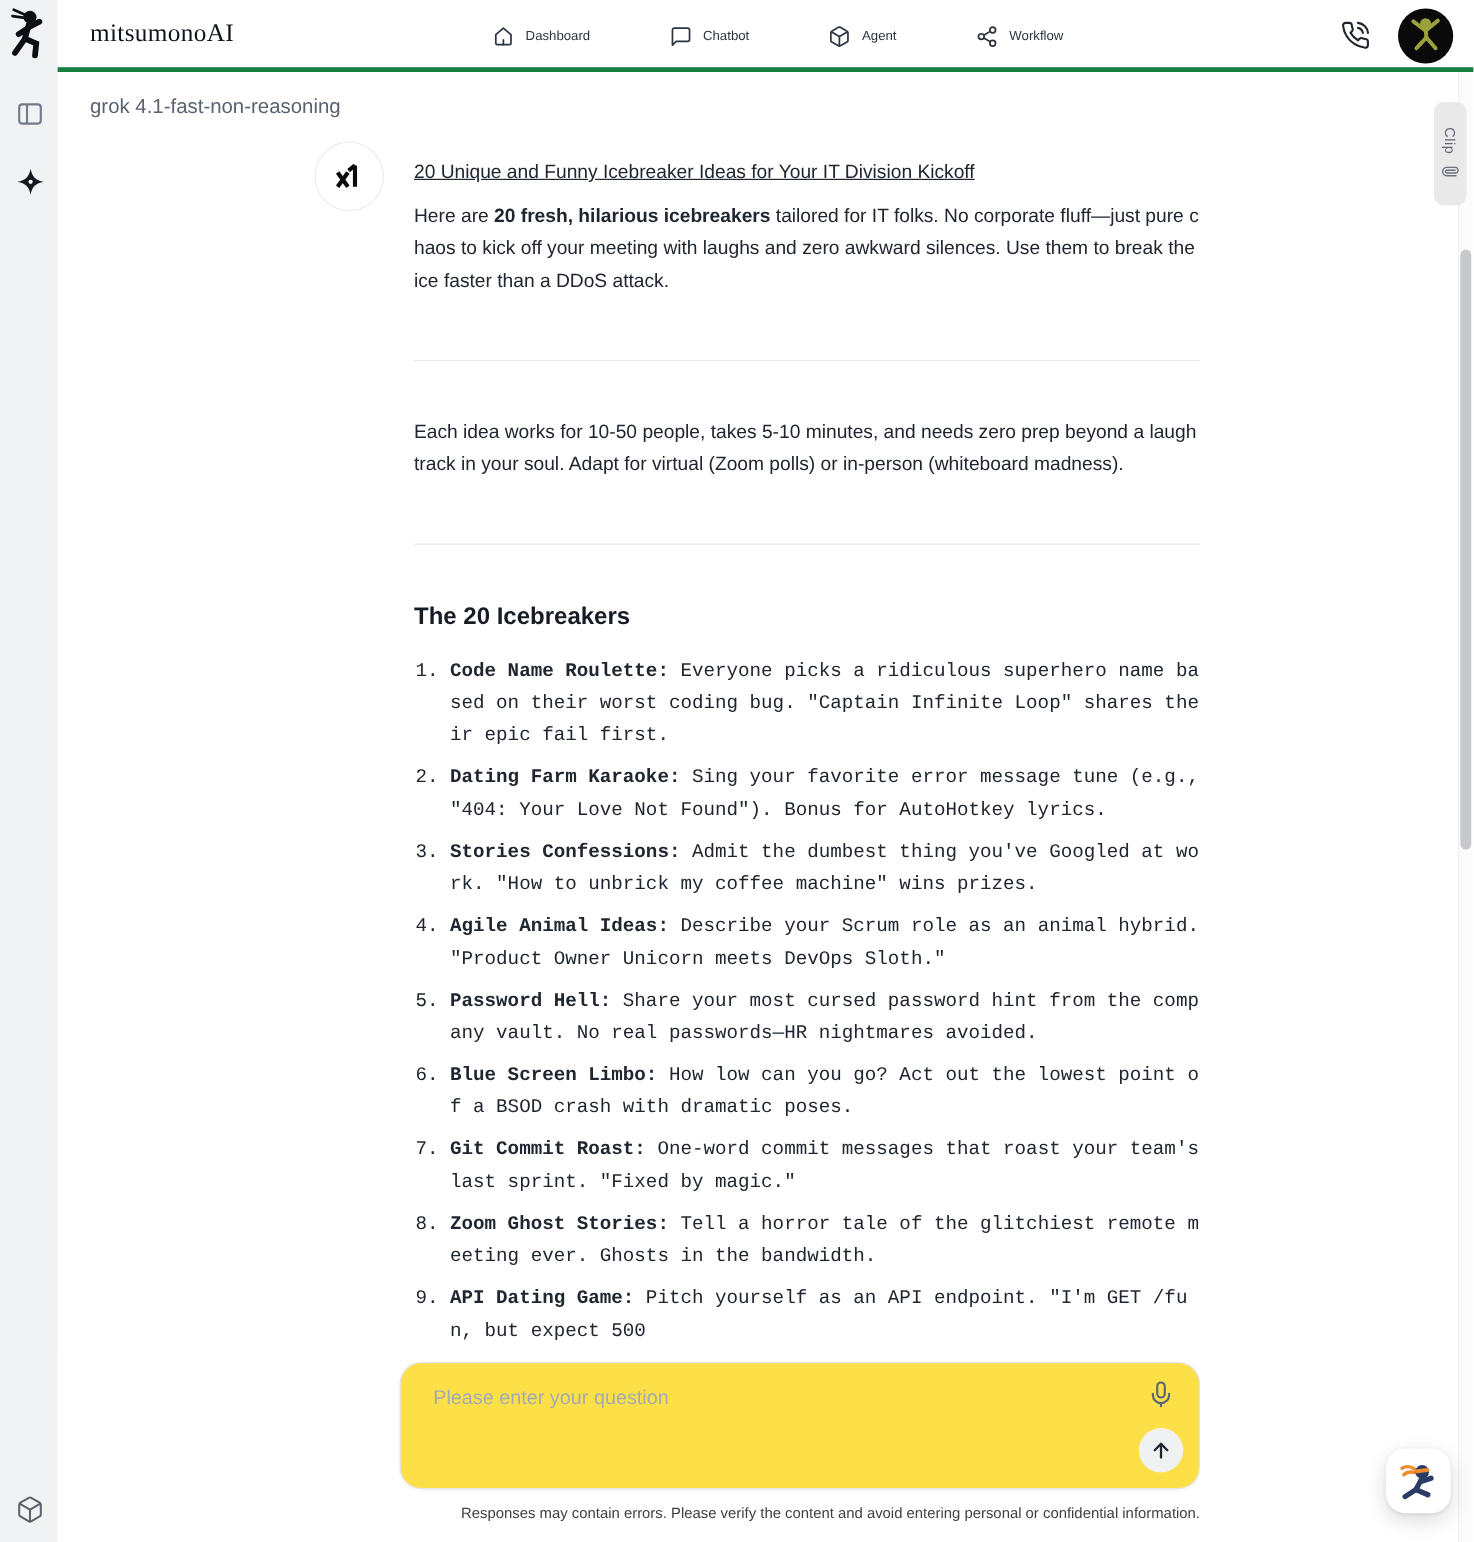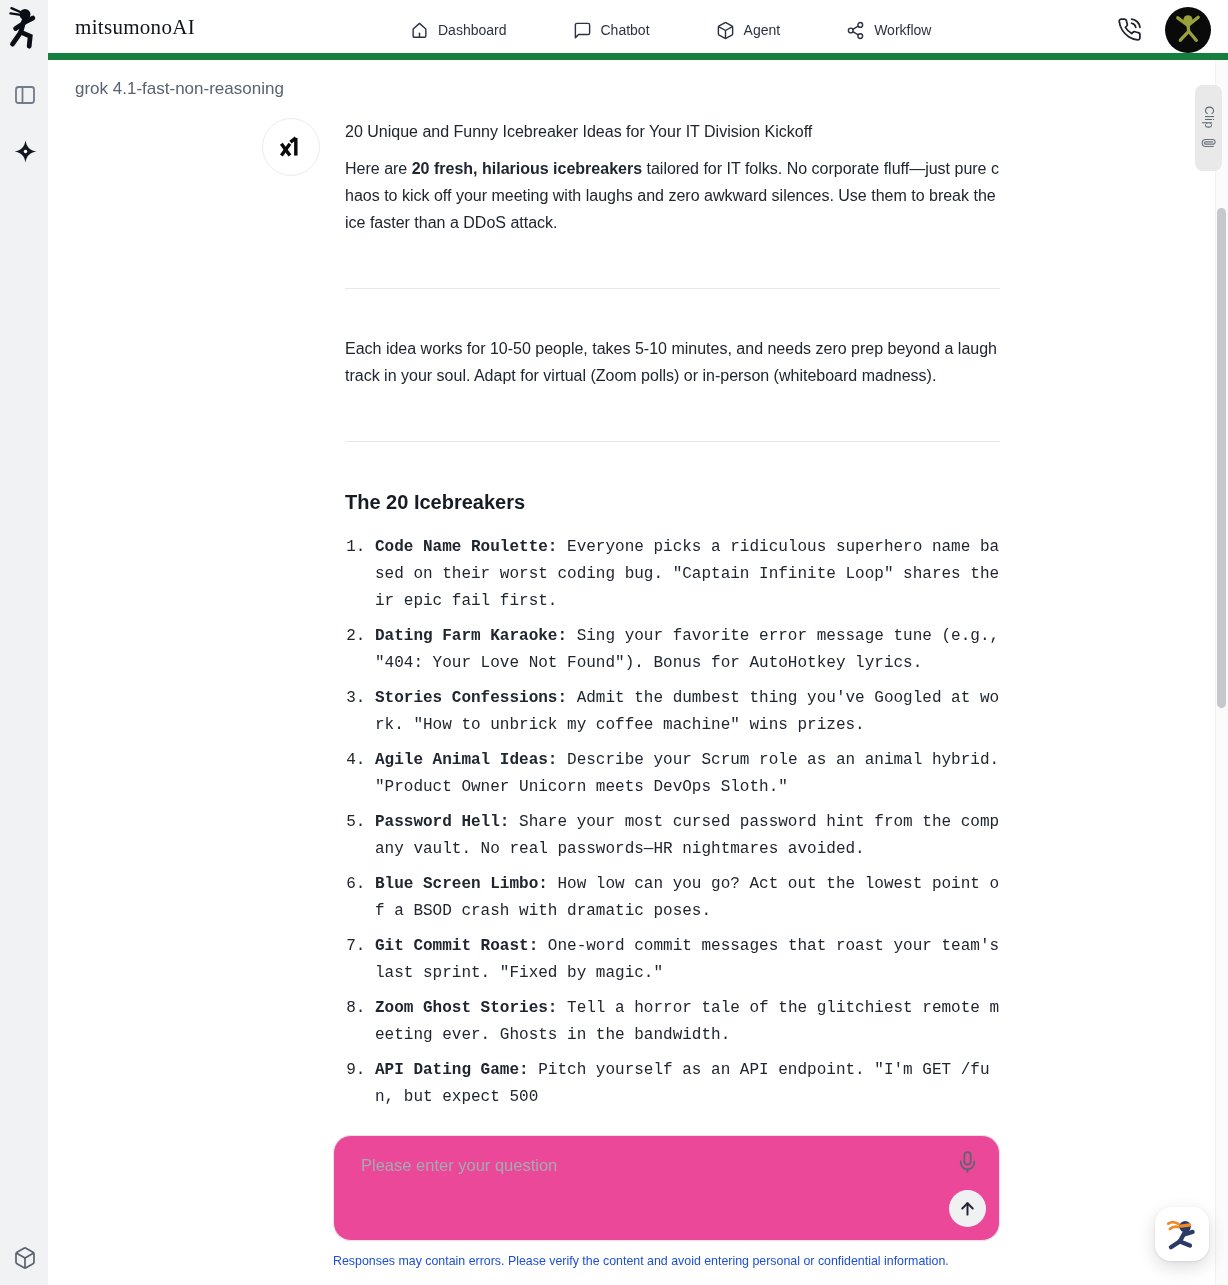--- a/index.html
+++ b/index.html
@@ -17,62 +17,62 @@
     background:#f1f2f4; z-index:5;
   }
   .rail .logo-wrap { position:absolute; top:5px; left:6px; width:38px; height:48px; }
   .rail-btn { position:absolute; left:12px; width:26px; height:26px; display:flex; align-items:center; justify-content:center; cursor:pointer; }
   .rail-btn.toggle { top:82px; }
   .rail-btn.spark  { top:138px; }
   .rail-btn.cube   { bottom:14px; }
   
   .header {
     position:absolute; left:48px; top:0; right:0; height:60px;
-    background:#fff; border-bottom:7px solid #15803d; z-index:20;
+    background:#fff; border-bottom:4px solid #15803d; z-index:20;
   }
   .brand { position:absolute; left:27px; top:15px;
     font-family:"Liberation Serif","DejaVu Serif",serif;
     font-size:21px; font-weight:500; letter-spacing:.3px; color:#10141b; }
   .nav { position:absolute; left:362px; top:0; height:60px; display:flex; align-items:center; gap:66px; }
   .nav-item { display:flex; align-items:center; gap:9px; cursor:pointer; }
   .nav-item svg { width:19px; height:19px; }
-  .nav-label { font-size:14px; color:#2b3340; }
+  .nav-label { font-size:11px; color:#2b3340; }
   .header-right { position:absolute; right:17px; top:0; height:60px; display:flex; align-items:center; gap:22px; }
   .phone-btn { width:26px; height:26px; cursor:pointer; }
   .avatar { width:46px; height:46px; border-radius:50%; background:#0a0a0a; overflow:hidden; cursor:pointer; display:flex; align-items:center; justify-content:center; }
   
   .model-label { position:absolute; left:75px; top:79px; font-size:17px; color:#5a6270; z-index:4; }
   .chat { position:absolute; left:262px; top:116px; width:738px; z-index:1; }
   .msg-avatar { position:absolute; left:0; top:2px; width:58px; height:58px; border-radius:50%;
     background:#fff; border:1px solid #ececee; display:flex; align-items:center; justify-content:center; }
   .msg-body { margin-left:83px; width:655px; font-size:16px; line-height:27px; color:#20262f; word-break:break-all; }
-  .msg-title { margin:2px 0 10px; }
+  .msg-title { margin:14px 0 10px;text-decoration:underline; }
   .divider { border:none; border-top:1px solid #e7e8ea; margin:52px 0 46px; }
   .msg-h2 { font-size:20px; line-height:28px; font-weight:700; color:#171c24; margin:0 0 18px; word-break:normal; }
   .msg-body ol { margin:0; padding-left:30px;font-family:Liberation Mono, monospace; }
   .msg-body li { margin-bottom:8px; }
   .b { font-weight:700;text-align:center; }
   
   .footer-band { position:absolute; left:48px; right:13px; top:1129px; bottom:0; background:#fff; z-index:9; }
   .composer {
     position:absolute; left:333px; top:1135px; width:667px; height:106px;
-    background:#ec4899; border:1px solid #e3e5e9; border-radius:18px;
+    background:#fde047; border:1px solid #e3e5e9; border-radius:18px;
     box-shadow:0 1px 3px rgba(0,0,0,.04); z-index:10;
   }
   .composer textarea {
     position:absolute; left:27px; top:17px; width:560px; height:72px;
     border:none; outline:none; resize:none; background:transparent;
     font-family:inherit; font-size:16.5px; line-height:24px; color:#20262f;
   }
   .composer textarea::placeholder { color:#a3aab4; }
   .mic-btn { position:absolute; right:19px; top:14px; width:25px; height:25px; cursor:pointer; }
   .send-btn { position:absolute; right:13px; bottom:13px; width:37px; height:37px; border-radius:50%;
     background:#f0f1f3; border:none; display:flex; align-items:center; justify-content:center; cursor:pointer; }
-  .disclaimer { position:absolute; left:333px; top:1254px; width:667px; text-align:left;
-    font-size:12.4px; color:#1d4ed8; z-index:11; }
+  .disclaimer { position:absolute; left:333px; top:1254px; width:667px; text-align:right;
+    font-size:12.4px; color:#404040; z-index:11; }
   
   .fab { position:absolute; left:1155px; top:1207px; width:54px; height:54px; border-radius:16px;
     background:#fff; box-shadow:0 6px 18px rgba(0,0,0,.14), 0 1px 3px rgba(0,0,0,.08);
     display:flex; align-items:center; justify-content:center; cursor:pointer; z-index:12; }
   
   .clip-tab { position:absolute; right:6px; top:85px; width:27px; height:86px;
     background:#e9e9ea; border-radius:8px; z-index:8; cursor:pointer;
     display:flex; flex-direction:column; align-items:center; justify-content:center; gap:7px; }
   .clip-label { writing-mode:vertical-rl; font-size:12px; color:#5f6673; letter-spacing:.5px; }
   .scroll-track { position:absolute; right:0; top:60px; bottom:0; width:13px; background:#fbfbfc; border-left:1px solid #f1f1f3; z-index:6; }

